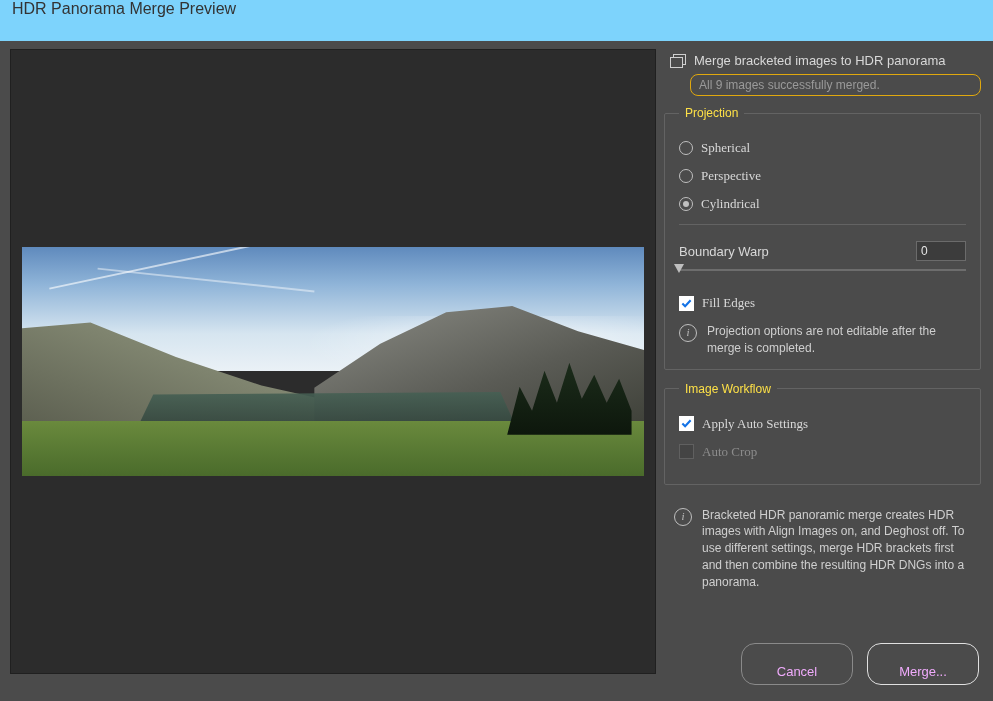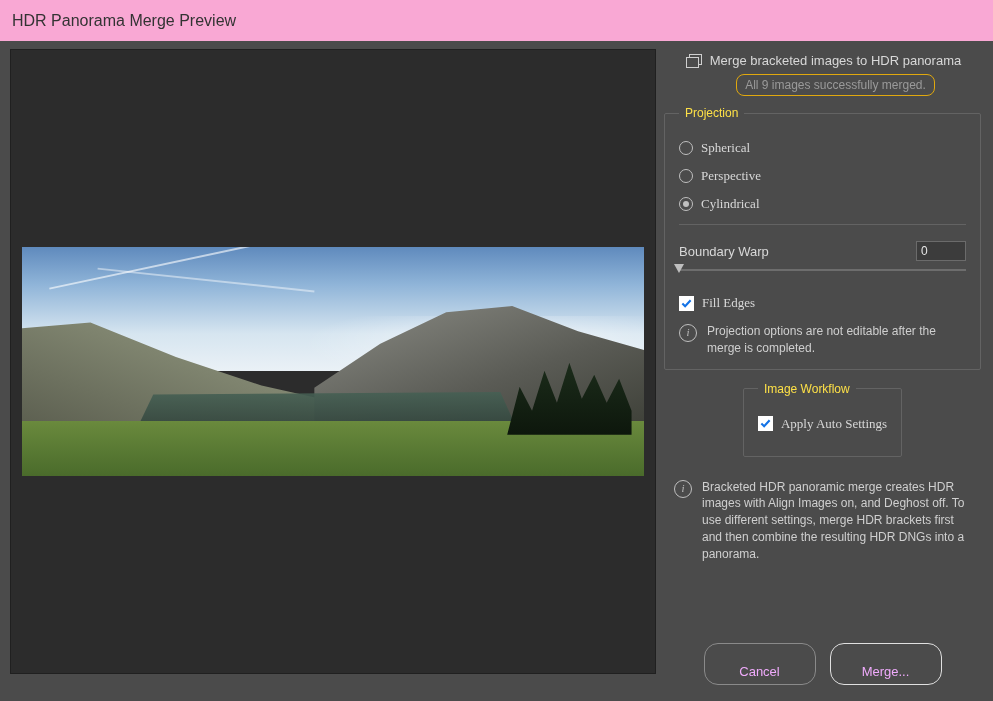--- a/index.html
+++ b/index.html
@@ -6,25 +6,25 @@
     margin: 0; padding: 0;
     width: 993px; height: 701px;
     font-family: "Segoe UI", Tahoma, sans-serif;
     font-size: 13px;
     color: #d8d8d8;
     background: #fff;
     overflow: hidden;
   }
   .title-bar {
     height: 41px;
-    display: flex; align-items: center;
+    display: flex; 
     padding: 0 12px;
     font-size: 16px;
     color: #333;
-    background: #f9a8d4;
+    background: #7dd3fc;
   }
   .app {
     position: relative;
     width: 993px;
     height: 660px; 
     background: #4b4b4b;
     display: flex;
   }
   .preview-pane {
     width: 660px;
@@ -78,21 +78,21 @@
   }
   .contrail1 { position:absolute; top:8%; left:4%; width:35%; height:2px;
     background: rgba(255,255,255,.6); transform: rotate(-12deg); }
   .contrail2 { position:absolute; top:14%; left:12%; width:35%; height:2px;
     background: rgba(255,255,255,.45); transform: rotate(6deg); }
 
   .side-pane {
     flex: 1;
     padding: 10px 12px 10px 4px;
     box-sizing: border-box;
-    display: flex; flex-direction: column; align-items: center;
+    display: flex; flex-direction: column;
   }
   .merge-header {
     display: flex; align-items: center; gap: 8px;
     padding: 2px 4px 4px 6px;
   }
   .status-chip {
     margin: 2px 0 10px 26px;
     display: inline-block;
     border: 1px solid #e0a80e;
     color: #9a9a9a;
@@ -295,20 +295,26 @@
       <legend>Image Workflow</legend>
 
       <div class="check-row">
         <span class="faux-check checked">
           <svg viewBox="0 0 12 12">
               <path d="M1.5 6 L4.5 9 L10.5 2.5" stroke="#1473e6" stroke-width="2.3" fill="none"></path>
             </svg>
         </span>
         <span>Apply Auto Settings</span>
       </div>
+      <div class="check-row">
+        <span class="faux-check disabled">
+          
+        </span>
+        <span class="label-disabled">Auto Crop</span>
+      </div>
     </fieldset>
 
     <div class="info-row outside">
       <span class="info-icon">i</span>
       <span>Bracketed HDR panoramic merge creates HDR images with Align Images on, and Deghost off. To use different settings, merge HDR brackets first and then combine the resulting HDR DNGs into a panorama.</span>
     </div>
 
     <div class="footer">
       <div class="btn">Cancel</div>
       <div class="btn default">Merge...</div>

